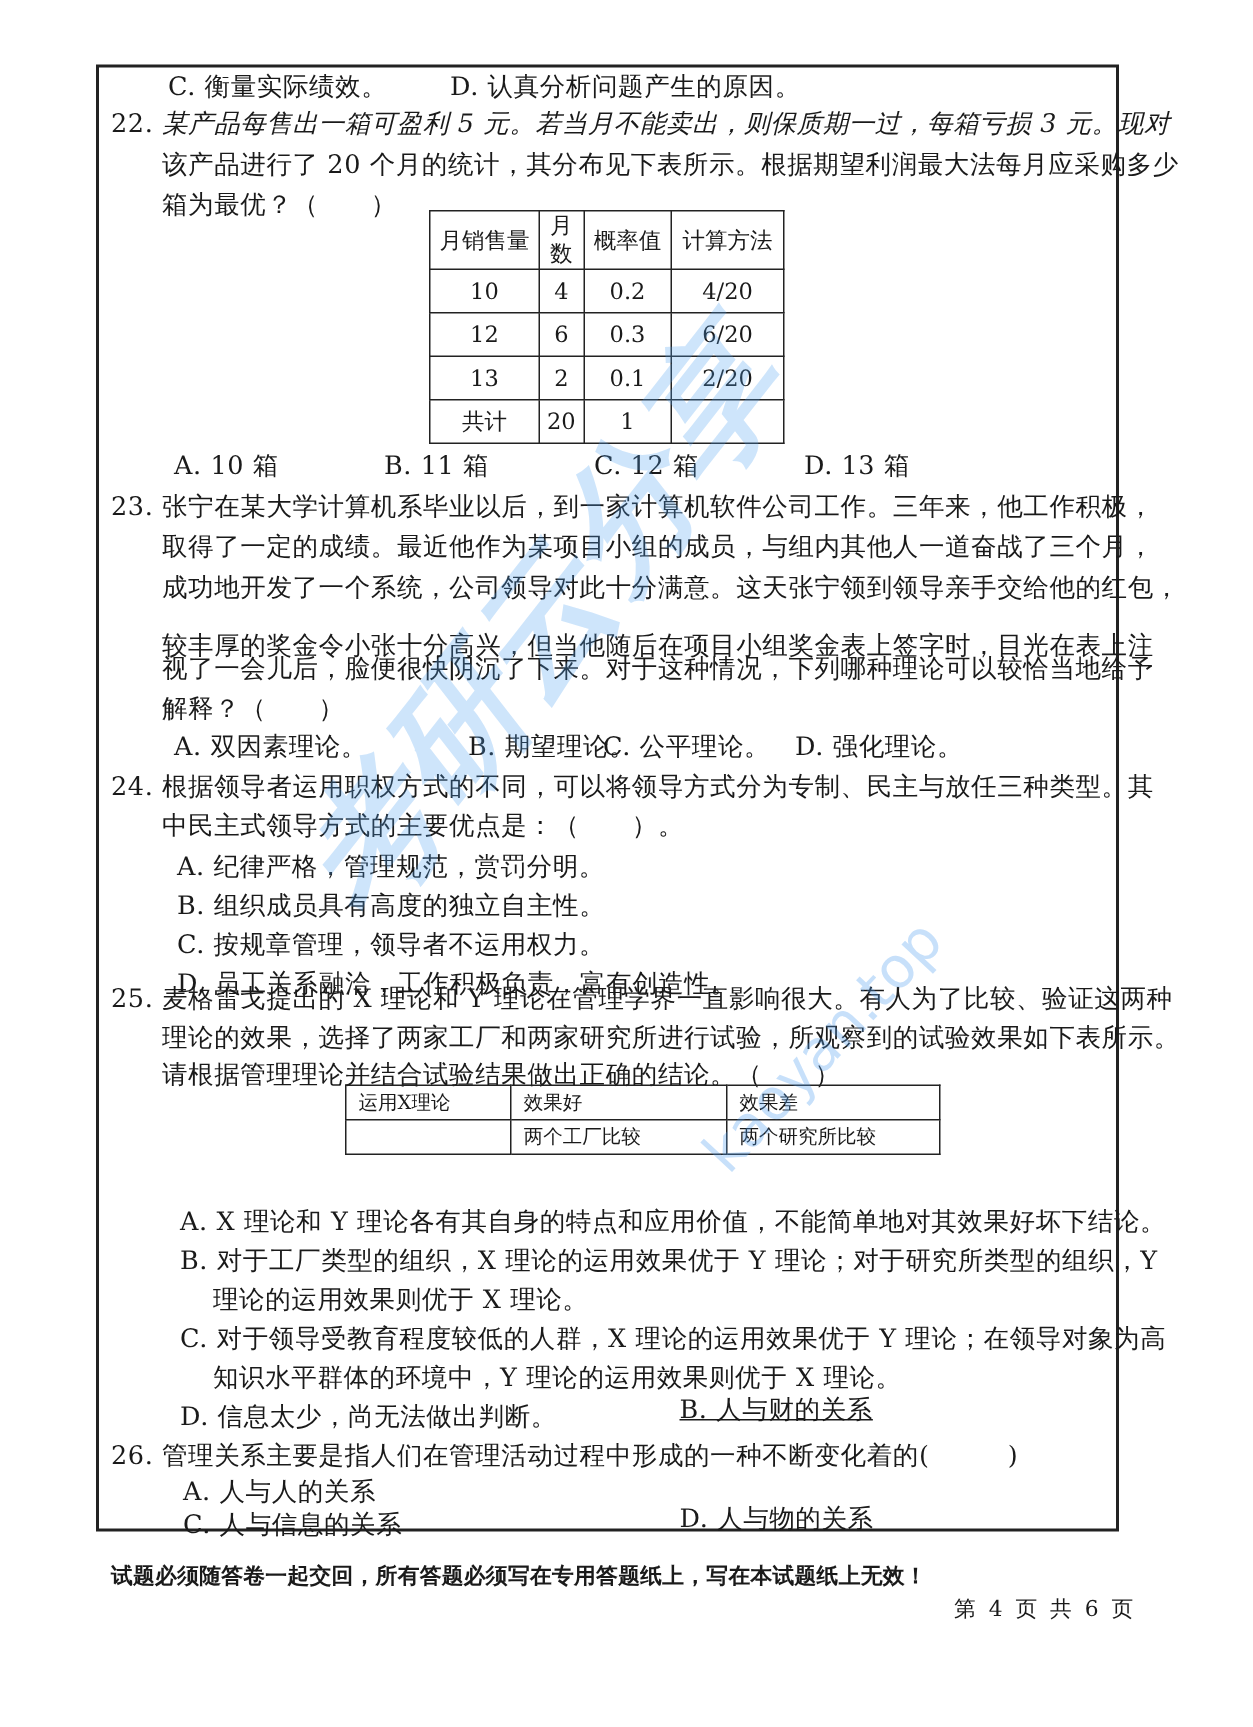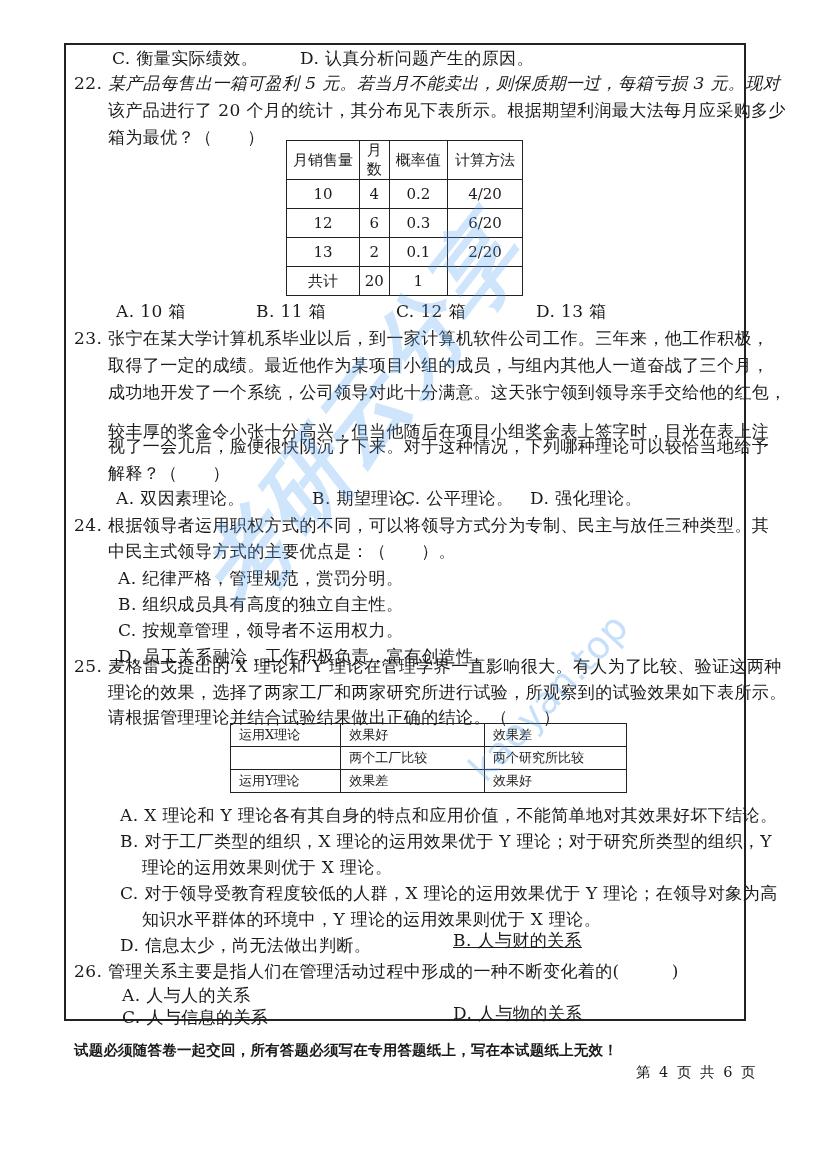--- a/index.html
+++ b/index.html
@@ -105,25 +105,20 @@
       <tr>
     <td>运用X理论</td>
     <td>效果好</td>
     <td>效果差</td>
   </tr>
   <tr>
     <td style="width:102px"></td>
     <td style="width:136px">两个工厂比较</td>
     <td style="width:134px">两个研究所比较</td>
   </tr>
-  <tr>
-    <td>运用Y理论</td>
-    <td>效果差</td>
-    <td>效果好</td>
-  </tr>
 </tbody>
   </table>
 
 <div class="line" style="left:120px;top:805px;">A. X 理论和 Y 理论各有其自身的特点和应用价值，不能简单地对其效果好坏下结论。</div>
 <div class="line" style="left:120px;top:831px;">B. 对于工厂类型的组织，X 理论的运用效果优于 Y 理论；对于研究所类型的组织，Y</div>
 <div class="line" style="left:142px;top:857px;">理论的运用效果则优于 X 理论。</div>
 <div class="line" style="left:120px;top:883px;">C. 对于领导受教育程度较低的人群，X 理论的运用效果优于 Y 理论；在领导对象为高</div>
 <div class="line" style="left:142px;top:909px;">知识水平群体的环境中，Y 理论的运用效果则优于 X 理论。</div>
 <div class="line" style="left:120px;top:935px;">D. 信息太少，尚无法做出判断。</div>
 

